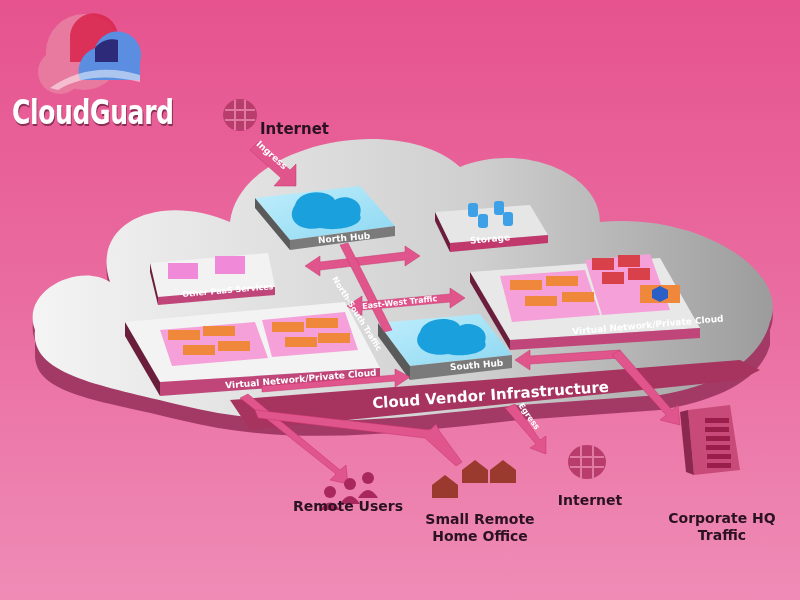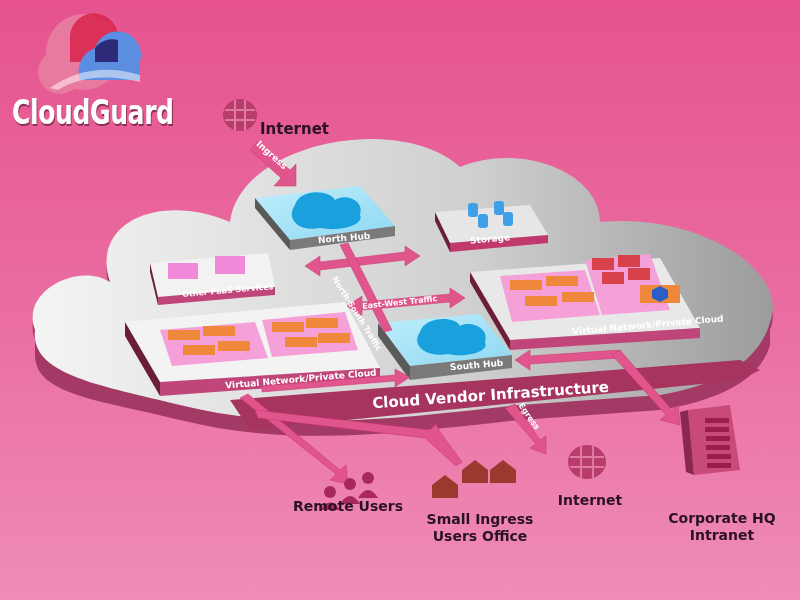--- a/index.html
+++ b/index.html
@@ -192,22 +192,22 @@
 
 <div class="abs" style="left:450px;top:360px;font-size:9px;color:#fff;font-weight:700;transform:rotate(-5deg);">South Hub</div>
 
 <div class="abs" style="left:372px;top:386px;font-size:15px;color:#fff;font-weight:700;transform:rotate(-4deg);">Cloud Vendor Infrastructure</div>
 
 <div class="abs" style="left:514px;top:412px;font-size:8px;color:#fff;font-weight:700;transform:rotate(55deg);">Egress</div>
 
 <div class="lbl" style="left:293px;top:498px;width:110px;">Remote Users</div>
 
 <div class="lbl" style="left:425px;top:511px;width:110px;">
-  <div>Small Ingress</div>
-  <div>Users Office</div>
+  <div>Small Remote</div>
+  <div>Home Office</div>
 </div>
 
 <div class="lbl" style="left:555px;top:492px;width:70px;">Internet</div>
 
 <div class="lbl" style="left:662px;top:510px;width:120px;">
   <div>Corporate HQ</div>
-  <div>Intranet</div>
+  <div>Traffic</div>
 </div>
 
 </body></html>

